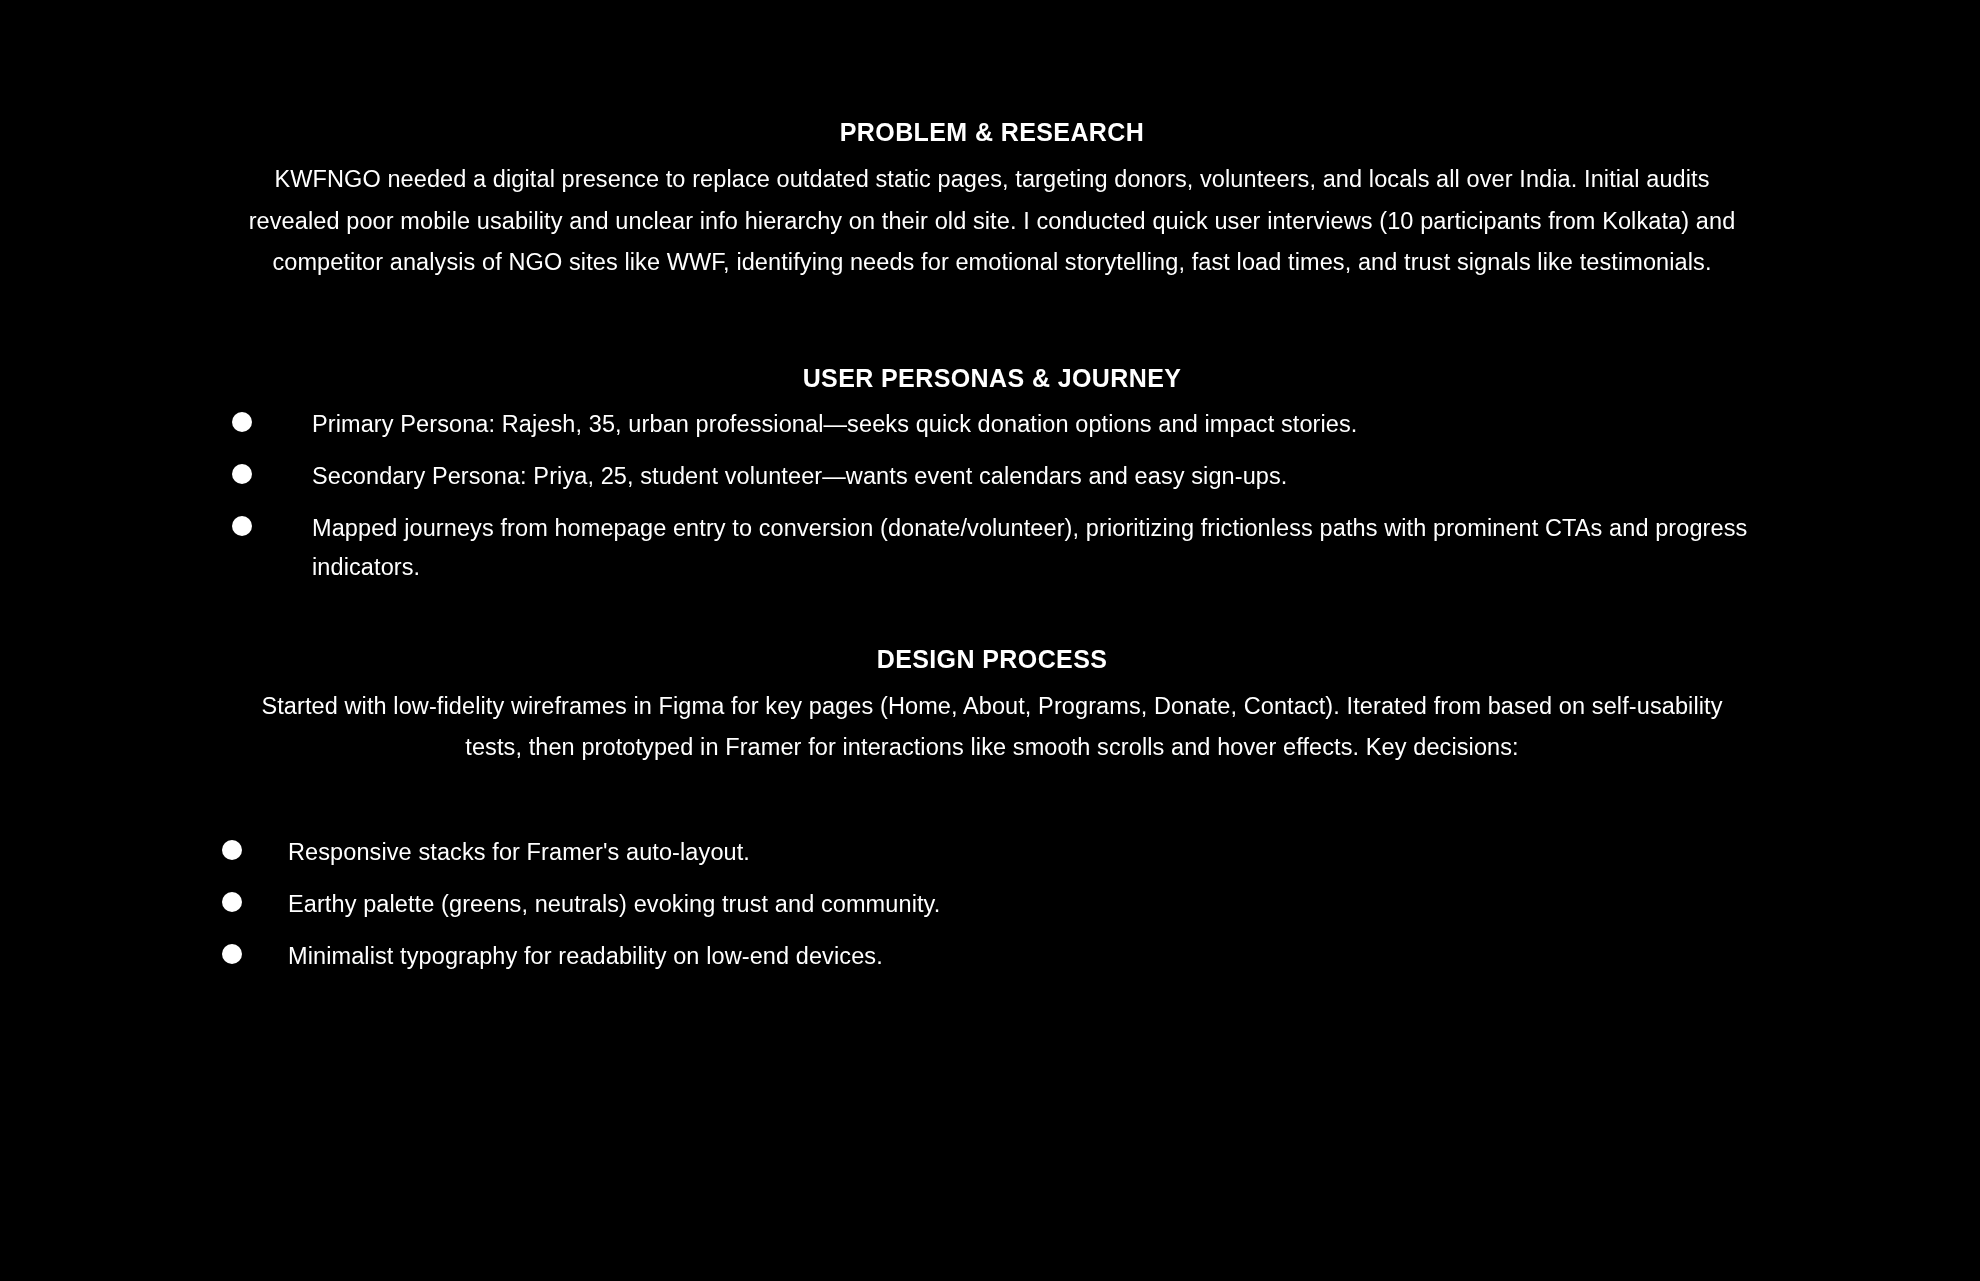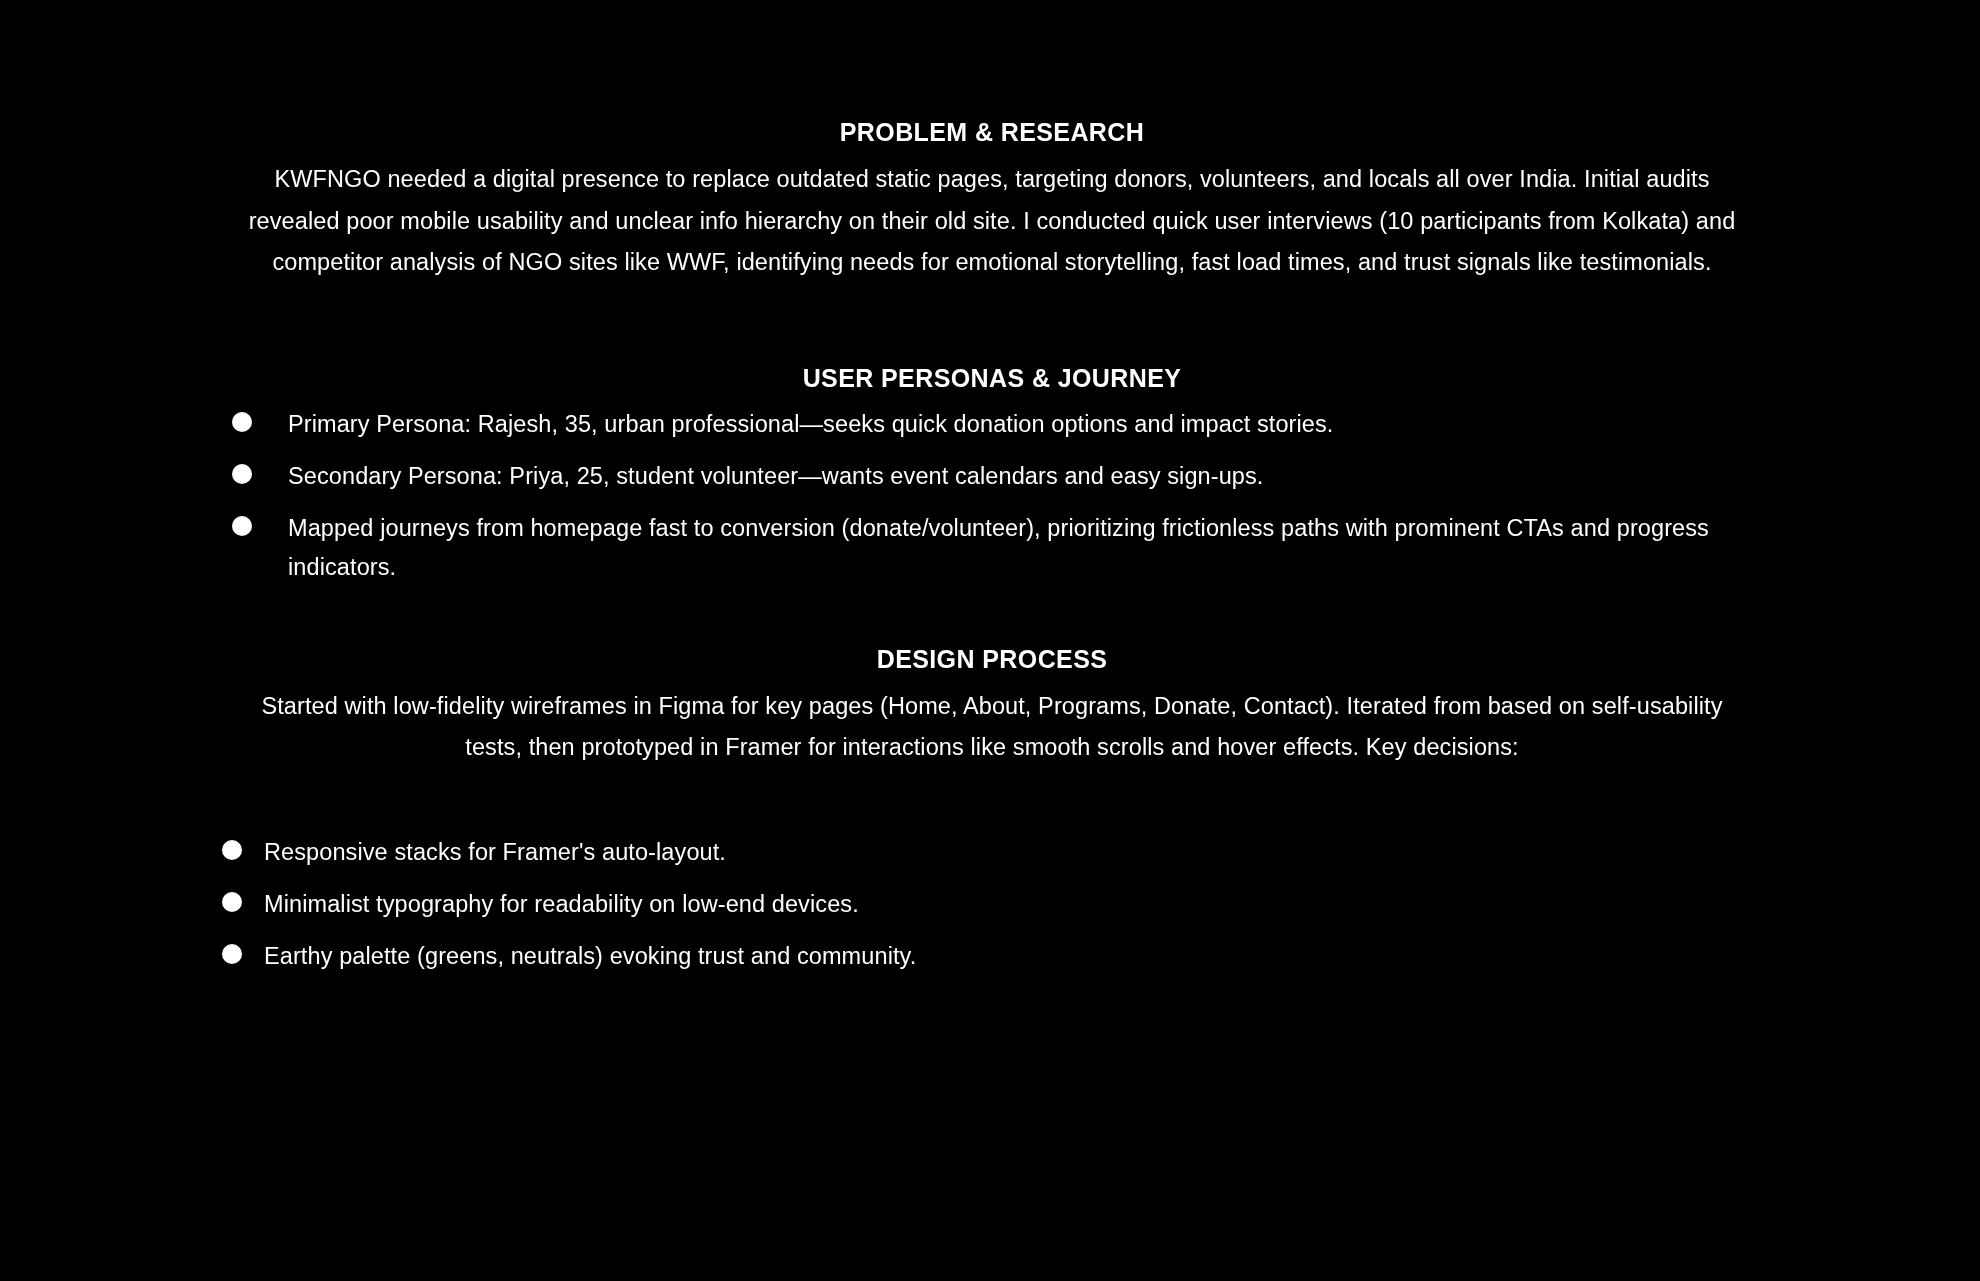--- a/index.html
+++ b/index.html
@@ -48,20 +48,21 @@
   ul.bullets {
     list-style: none;
     margin: 0;
     padding: 0;
   }
   ul.bullets li {
     position: relative;
     display: flex;
     align-items: flex-start;
     margin-bottom: 13px;
+    gap: 24px;
   }
   .dot {
     flex: 0 0 auto;
     width: 20px;
     height: 20px;
     border-radius: 50%;
     background: #ffffff;
     margin-top: 7px;
   }
   .bullet-text {
@@ -98,41 +99,41 @@
         <li>
           <span class="dot"></span>
           <span class="bullet-text">Primary Persona: Rajesh, 35, urban professional—seeks quick donation options and impact stories.</span>
         </li>
         <li>
           <span class="dot"></span>
           <span class="bullet-text">Secondary Persona: Priya, 25, student volunteer—wants event calendars and easy sign-ups.</span>
         </li>
         <li>
           <span class="dot"></span>
-          <span class="bullet-text">Mapped journeys from homepage fast to conversion (donate/volunteer), prioritizing frictionless paths with prominent CTAs and progress indicators.</span>
+          <span class="bullet-text">Mapped journeys from homepage entry to conversion (donate/volunteer), prioritizing frictionless paths with prominent CTAs and progress indicators.</span>
         </li>
       </ul>
     </section>
 
     <div class="block-gap-2"></div>
 
     <section>
       <h2 class="section-title">DESIGN PROCESS</h2>
       <p class="para">Started with low-fidelity wireframes in Figma for key pages (Home, About, Programs, Donate, Contact). Iterated from based on self-usability tests, then prototyped in Framer for interactions like smooth scrolls and hover effects. Key decisions:</p>
       <div class="block-gap-3"></div>
       <ul class="bullets decisions">
         <li>
           <span class="dot"></span>
           <span class="bullet-text">Responsive stacks for Framer's auto-layout.</span>
         </li>
         <li>
           <span class="dot"></span>
-          <span class="bullet-text">Minimalist typography for readability on low-end devices.</span>
+          <span class="bullet-text">Earthy palette (greens, neutrals) evoking trust and community.</span>
         </li>
         <li>
           <span class="dot"></span>
-          <span class="bullet-text">Earthy palette (greens, neutrals) evoking trust and community.</span>
+          <span class="bullet-text">Minimalist typography for readability on low-end devices.</span>
         </li>
       </ul>
     </section>
 
   </div>
 </div>
 
 </body></html>

